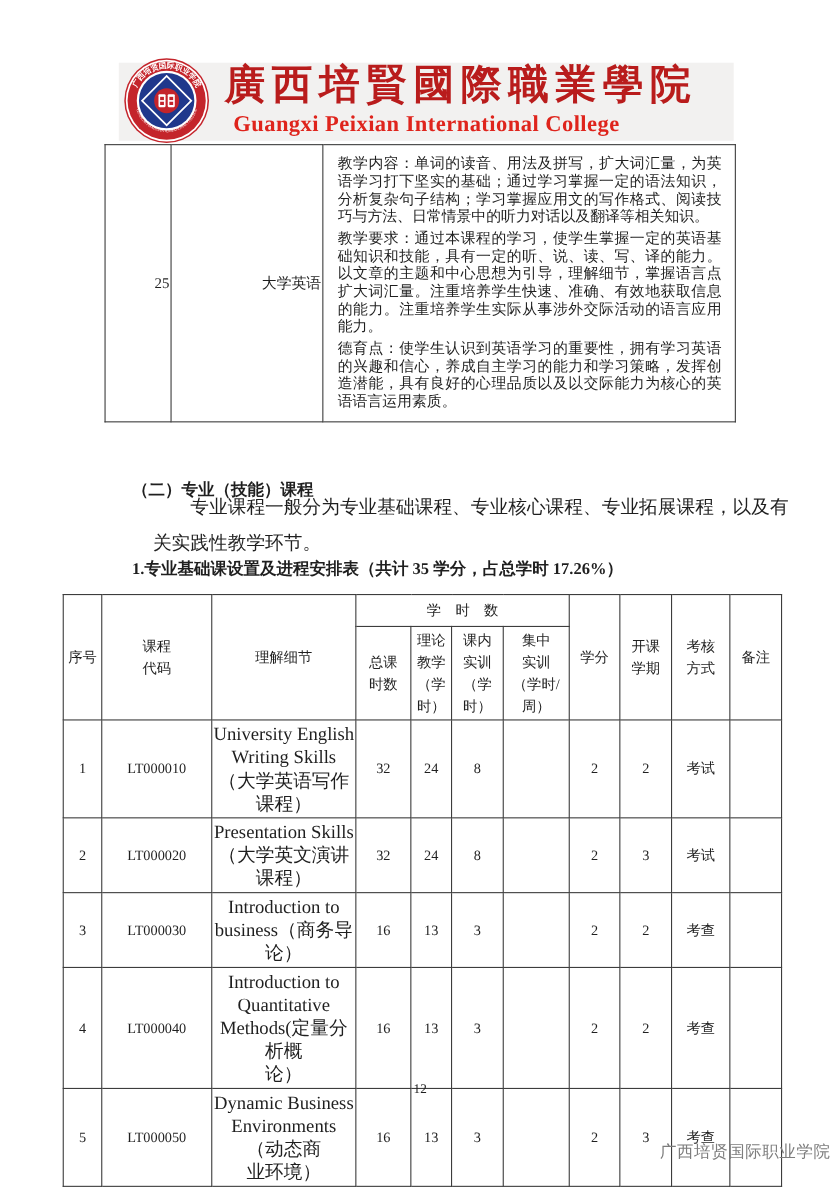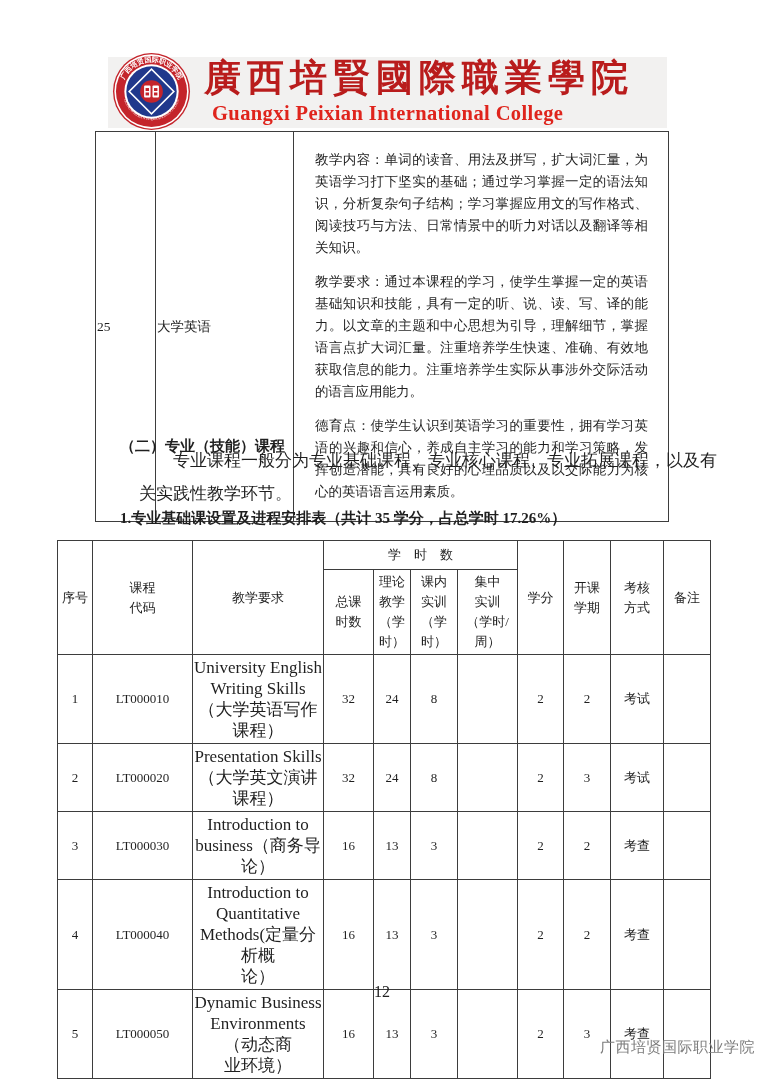--- a/index.html
+++ b/index.html
@@ -19,23 +19,23 @@
   .title-en{
     position:absolute;left:212px;top:101px;width:450px;height:24px;
     font-size:20.5px;font-weight:bold;color:#df241c;letter-spacing:0.4px;
     white-space:nowrap;line-height:24px;font-family:"Liberation Serif","DejaVu Serif",serif;
   }
   
   table{border-collapse:collapse;table-layout:fixed;}
   td,th{border:1px solid #3d3d3d;font-weight:normal;vertical-align:middle;}
   .tbl1{position:absolute;left:95px;top:131px;width:573px;}
   .tbl1 td{font-size:13.5px;}
-  .tbl1 .c-seq,.tbl1 .c-name{text-align:left;}
+  .tbl1 .c-seq,.tbl1 .c-name{text-align:right;}
   .tbl1 .c-content{padding:5px 8px 6px 9px;text-align:justify;}
-  .tbl1 .c-content p{margin:12px;line-height:22px;}
+  .tbl1 .c-content p{margin:4px;line-height:16px;}
   
   .sec-heading{
     position:absolute;left:95px;top:435px;width:575px;
     font-size:15px;font-weight:bold;padding-left:25px;line-height:22px;
   }
   .sec-intro{
     position:absolute;left:95px;top:444px;width:578px;
     font-size:17px;line-height:33px;text-indent:2em;text-align:justify;margin-left:44px;
   }
   .tbl-title{
@@ -50,21 +50,21 @@
   }
   .tbl2 .grp{height:24px;line-height:20px;}
   .tbl2 thead tr.sub th{height:74px;}
   .tbl2 tbody tr.r1{height:70px;}
   .tbl2 tbody tr.r2{height:50px;}
   .tbl2 tbody tr.r3{height:50px;}
   .tbl2 tbody tr.r4{height:84px;}
   .tbl2 tbody tr.r5{height:64px;}
   .tbl2 td.name{font-size:17px;line-height:21px;}
   
-  .page-num{position:absolute;left:0;top:983px;width:764px;text-align:center;font-size:16px;}
+  .page-num{position:absolute;left:0;top:983px;width:764px;text-align:center;font-size:12px;}
   .watermark{
     position:absolute;right:9px;top:1038px;font-size:15px;color:#7d7d7d;
     letter-spacing:0.5px;white-space:nowrap;
   }
 </style>
 </head>
 <body>
 
 <div class="banner"></div>
 
@@ -136,21 +136,21 @@
     <col style="width:46px">
       <col style="width:47px">
       <col style="width:53px">
       <col style="width:47px">
   </colgroup>
   <thead>
     <tr>
       <th rowspan="2">序号</th>
       <th rowspan="2">课程
 代码</th>
-      <th rowspan="2">教学要求</th>
+      <th rowspan="2">理解细节</th>
       <th colspan="4" class="grp">学　时　数</th>
       <th rowspan="2">学分</th>
       <th rowspan="2">开课
 学期</th>
       <th rowspan="2">考核
 方式</th>
       <th rowspan="2">备注</th>
     </tr>
     <tr class="sub">
       <th>总课

